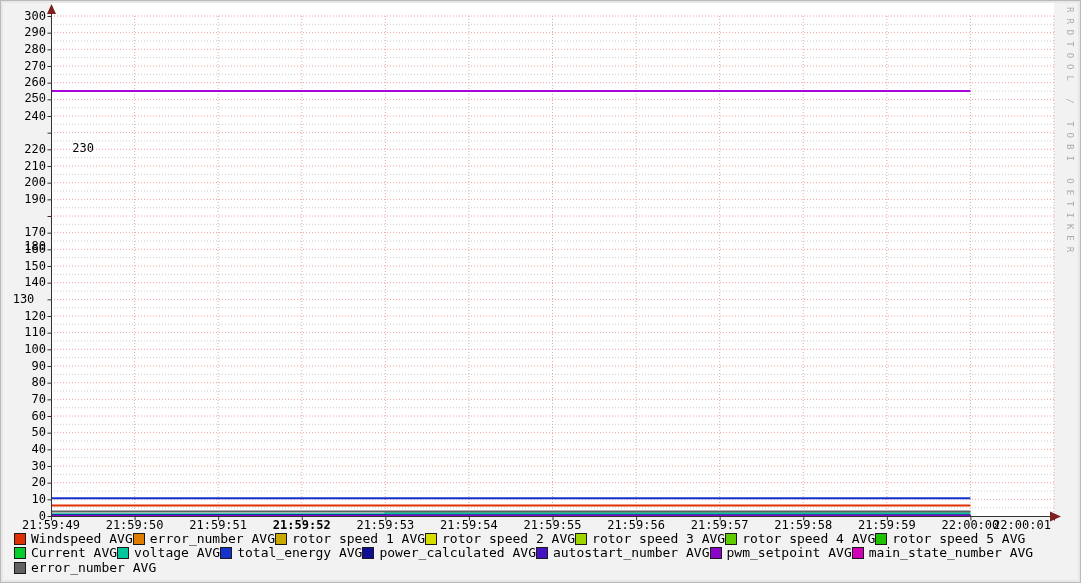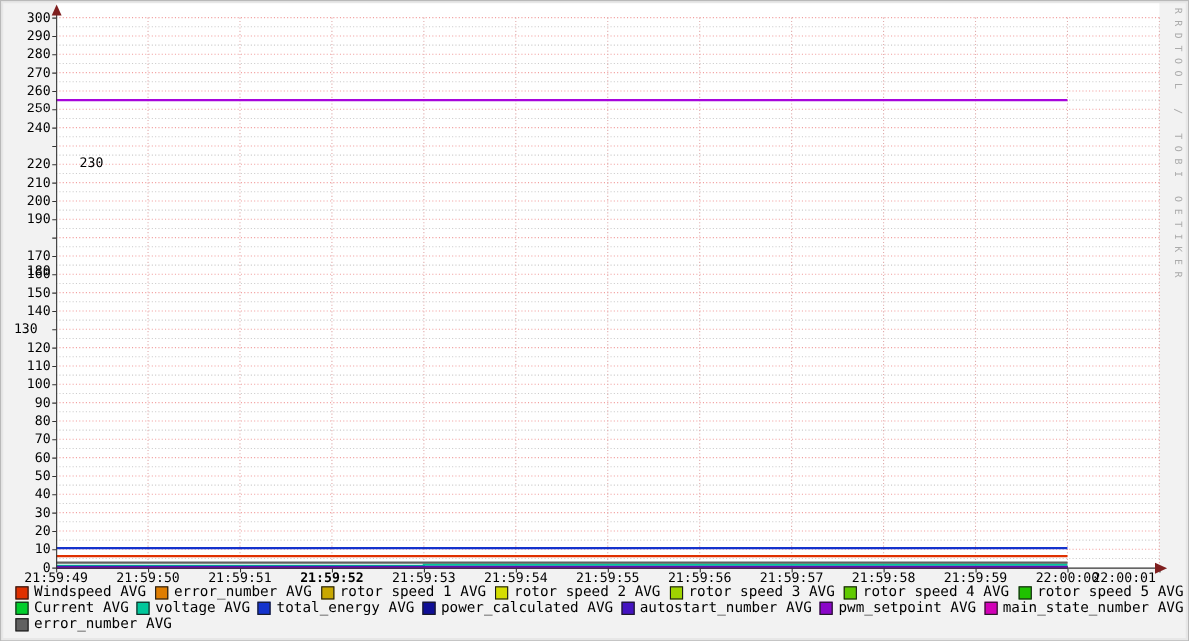--- a/index.html
+++ b/index.html
@@ -33,21 +33,21 @@
     text-align:center;
     font-size:12px;
     line-height:13px;
     top:518px;
     color:#000;
   }
   .legend{
     position:absolute;left:13px;top:531px;right:4px;
   }
   .legend-row{
-    display:flex;gap:0;align-items:center;height:14.3px;justify-content:space-between;
+    display:flex;gap:0;align-items:center;height:14.3px;
   }
   .legend-item{
     display:flex;align-items:center;white-space:nowrap;
     font-size:13px;line-height:14px;
   }
   .legend-swatch{
     width:10px;height:10px;border:1px solid #1a1a1a;margin-right:5px;
     flex:0 0 auto;
   }
   .watermark{

